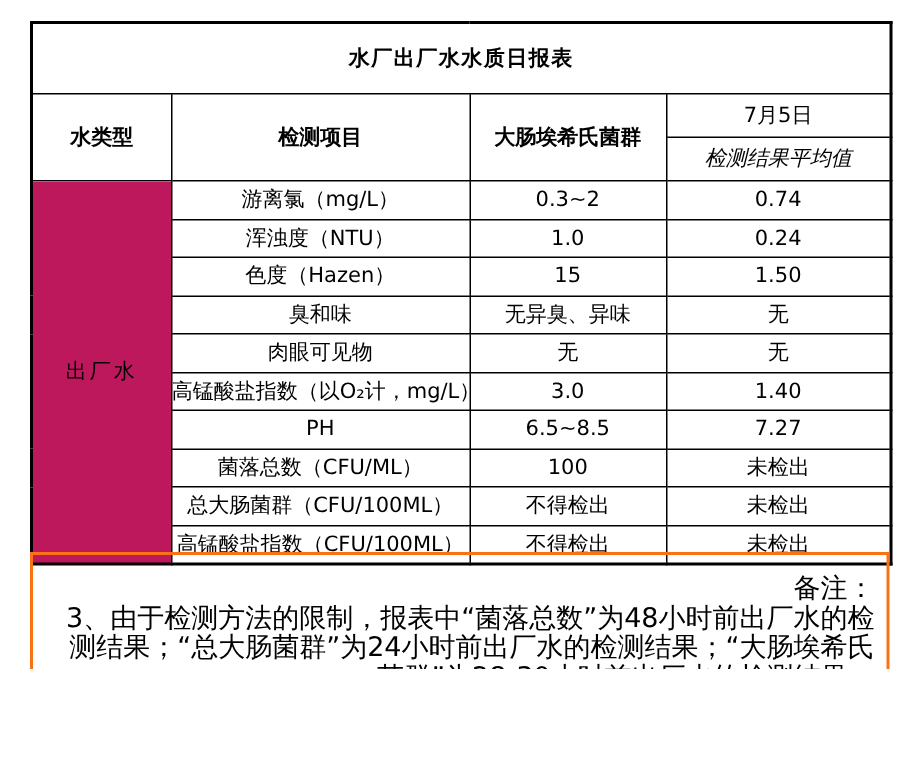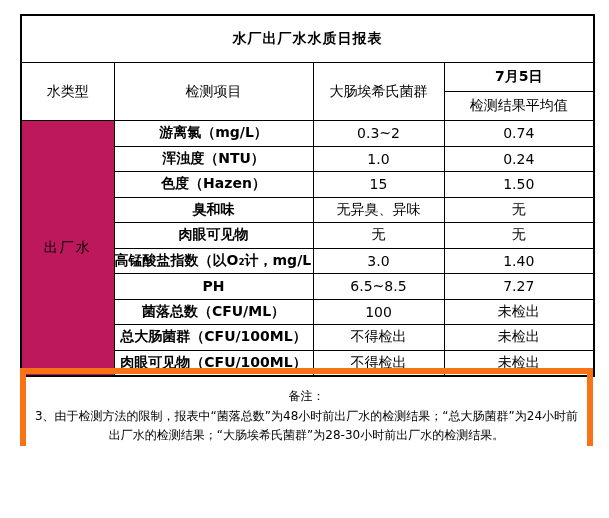--- a/index.html
+++ b/index.html
@@ -34,46 +34,45 @@
     padding: 0;
     overflow: hidden;
     white-space: nowrap;
   }
   td.title-cell {
     height: 46px;
     font-size: 17px;
     font-weight: bold;
     letter-spacing: 1px;
   }
-  td.hdr { height: 28px; }
-  td.date-cell { font-weight: bold; font-size: 15px; height: 28px; margin-left: 12px; }
-  td.avg-hdr-cell { height: 28px; }
+  td.hdr { height: 28px; font-weight: bold; }
+  td.date-cell { font-weight: normal; font-size: 15px; height: 28px; margin-left: 12px; }
+  td.avg-hdr-cell { height: 28px; font-style: italic; }
   td.water-type-cell {
     background: #be185d;
     font-size: 15px;
     letter-spacing: 2px;
   }
   tr.data-row td { height: 24.5px; }
   td.item-cell {
     text-align: left;
     padding-left: 3px;
-    font-weight: bold;
   }
   .notes-box {
     position: absolute;
     left: 20px;
     top: 368px;
     width: 573px;
     height: 127px;
     box-sizing: border-box;
-    border: 6px solid #f97316;
+    border: 2px solid #f97316;
     padding: 13px 8px 6px 8px;
-    font-size: 12px;
+    font-size: 18px;
     line-height: 19.5px;
-    text-align: center;
+    text-align: right;
   }
   .notes-box div { white-space: normal; }
 </style>
 </head>
 <body>
 
 <div class="page">
 
   <table class="report">
     <colgroup>
@@ -136,21 +135,21 @@
         <td class="item-cell">菌落总数（CFU/ML）</td>
         <td>100</td>
         <td>未检出</td>
       </tr>
       <tr class="data-row">
         <td class="item-cell">总大肠菌群（CFU/100ML）</td>
         <td>不得检出</td>
         <td>未检出</td>
       </tr>
       <tr class="data-row">
-        <td class="item-cell">肉眼可见物（CFU/100ML）</td>
+        <td class="item-cell">高锰酸盐指数（CFU/100ML）</td>
         <td>不得检出</td>
         <td>未检出</td>
       </tr>
     </tbody>
   </table>
 
   <div class="notes-box">
     <div>备注：</div>
     <div>3、由于检测方法的限制，报表中“菌落总数”为48小时前出厂水的检测结果；“总大肠菌群”为24小时前出厂水的检测结果；“大肠埃希氏菌群”为28-30小时前出厂水的检测结果。</div>
   </div>

